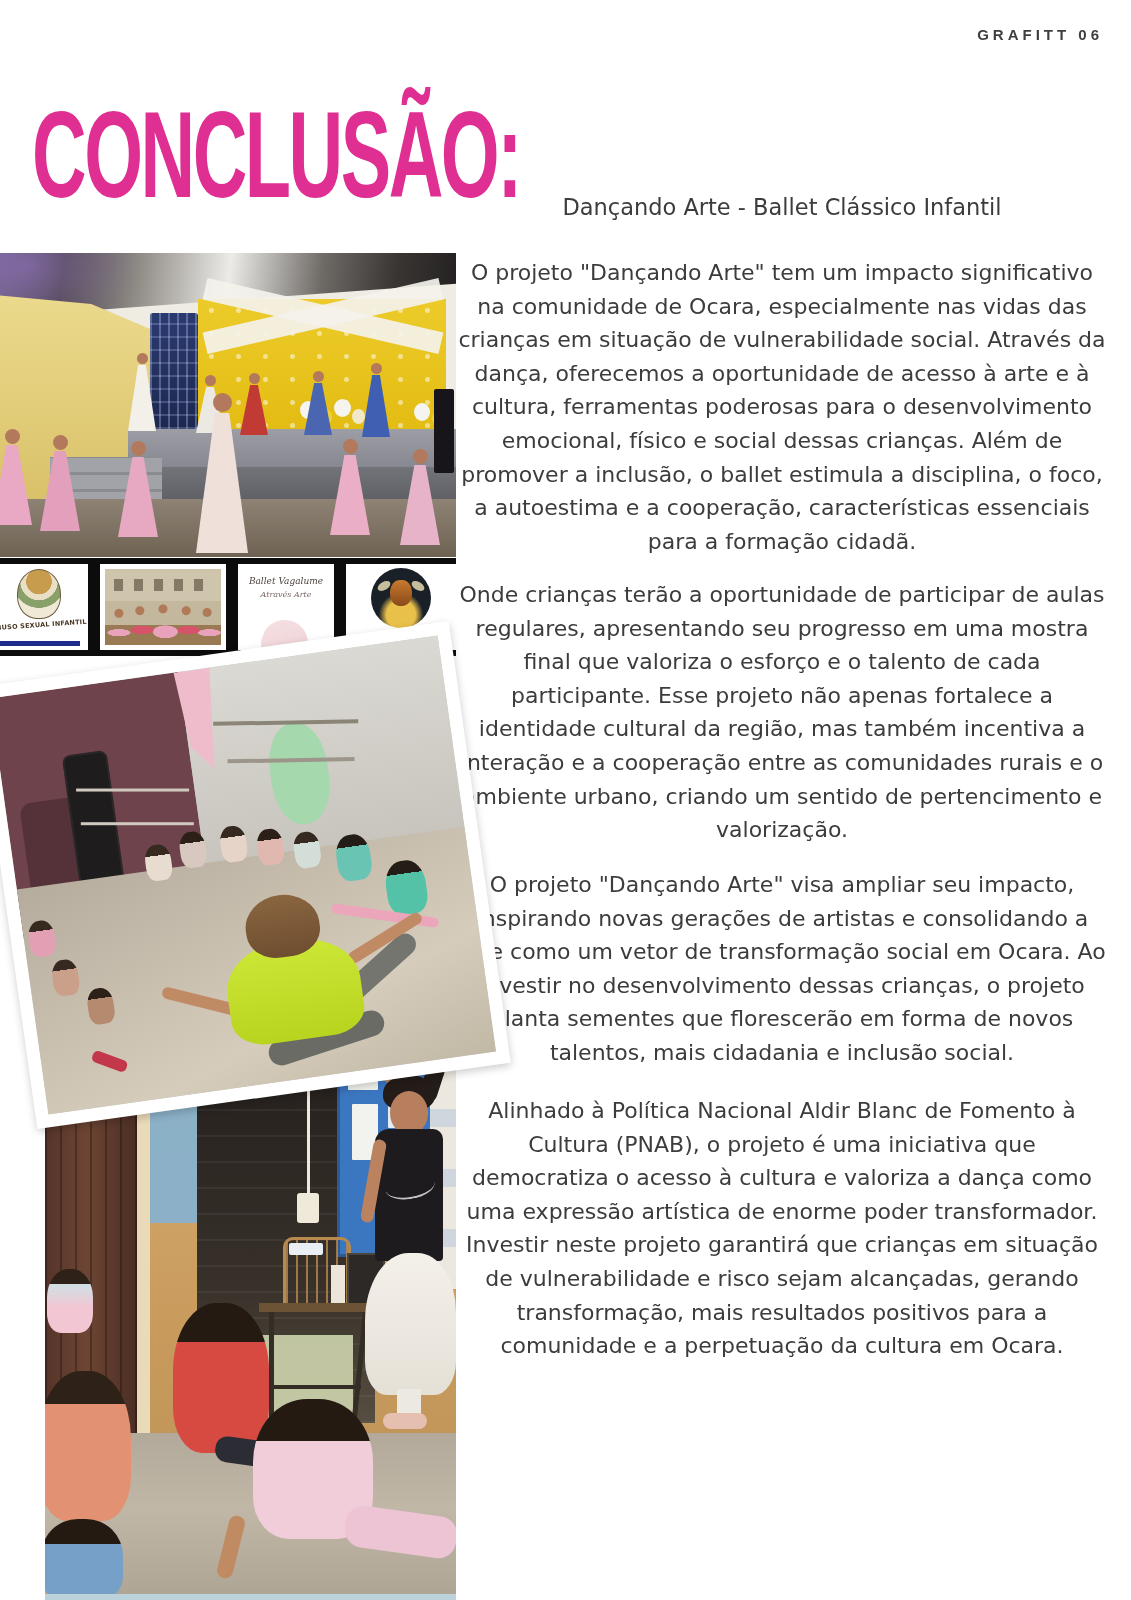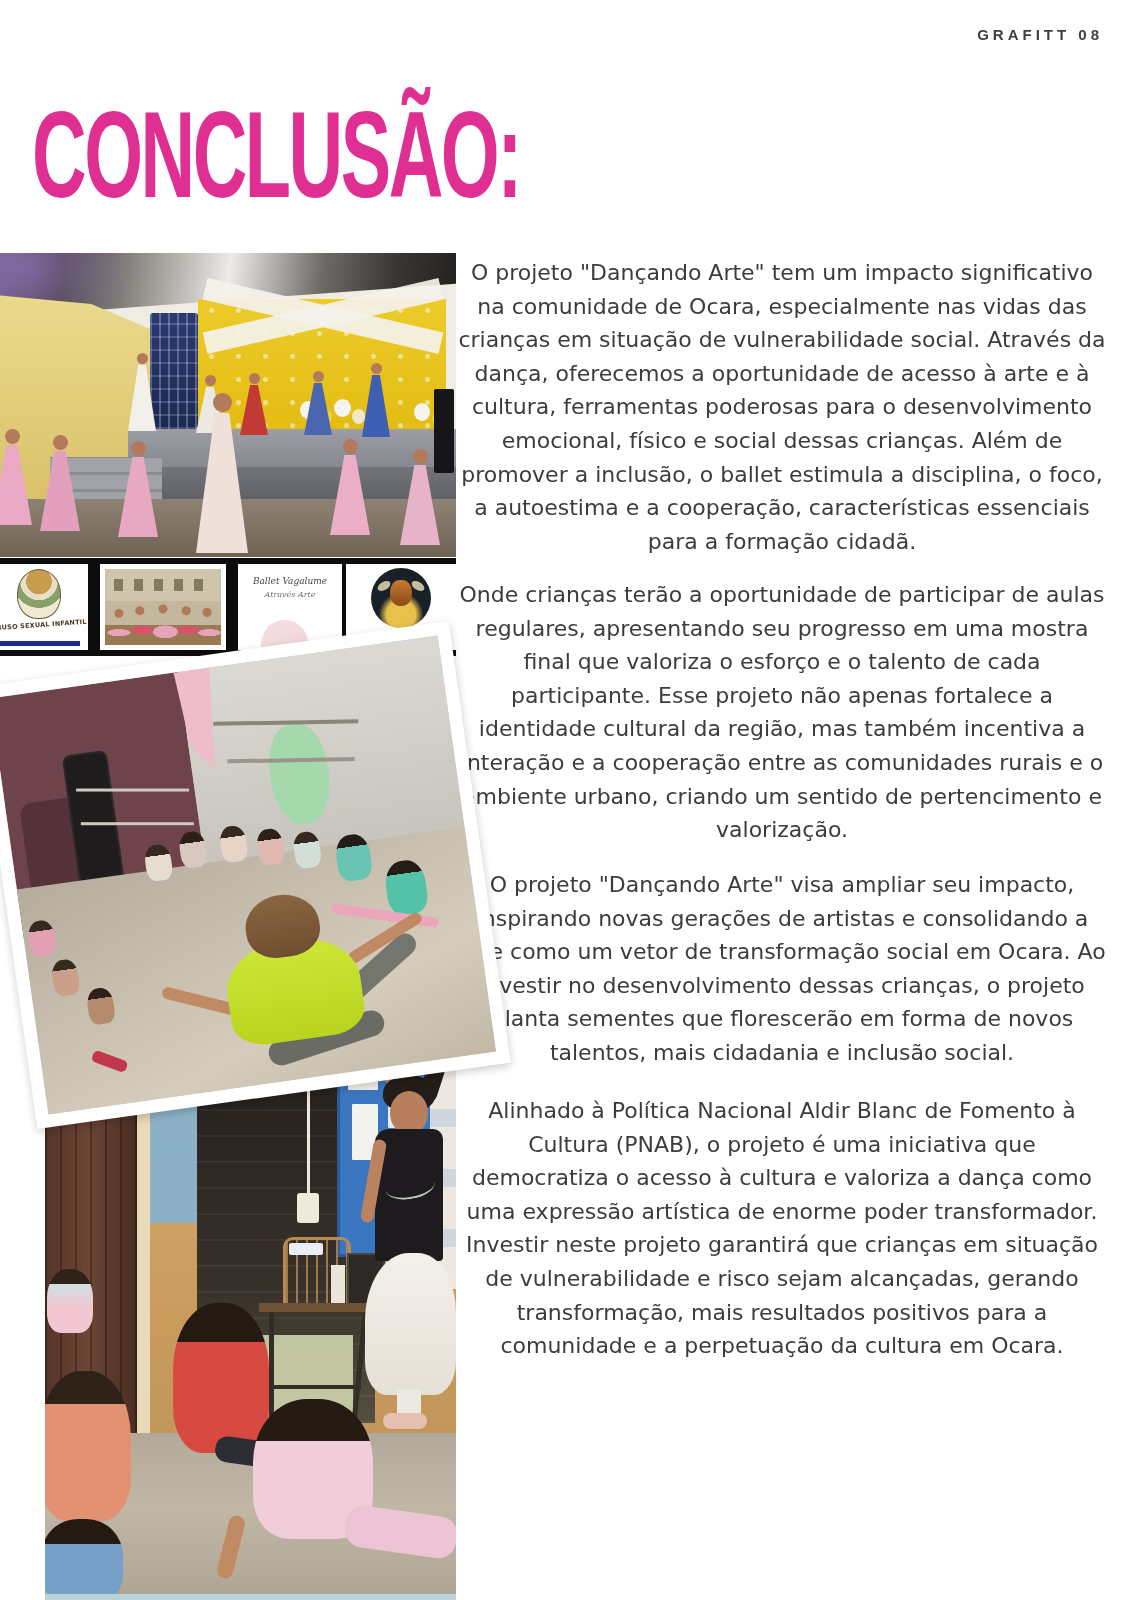--- a/index.html
+++ b/index.html
@@ -73,21 +73,21 @@
   .f1{left:-8px;top:176px}.f1 s{background:#e9a8c4}
   .f2{left:40px;top:182px}.f2 s{background:#e3a0bc}
   .f3{left:118px;top:188px}.f3 s{background:#e7a9c2}
   .f4{left:196px;top:140px}.f4 b{width:19px;height:19px}.f4 s{background:#efe0da;width:52px;height:140px}
   .f5{left:330px;top:186px}.f5 s{background:#eaaec6}
   .f6{left:400px;top:196px}.f6 s{background:#e7b3c8}
 
   
   .logo-strip{position:absolute;left:0;top:558px;width:456px;height:98px;background:#0d0c0c;z-index:1;}
   .lcard{position:absolute;top:6px;height:86px;background:#fff;overflow:hidden;}
-  .lc1{left:-10px;width:98px}.lc2{left:100px;width:126px}.lc3{left:238px;width:104px}.lc4{left:346px;width:110px}
+  .lc1{left:-10px;width:98px}.lc2{left:100px;width:126px}.lc3{left:238px;width:96px}.lc4{left:346px;width:110px}
   .lc1-head{width:42px;height:48px;margin:5px auto 0;border-radius:50% 50% 45% 45%;border:1px solid #6a5a3a;
         background:radial-gradient(circle at 50% 24%,#c79c4c 0 30%,#e9dec6 31% 44%,#89a06a 45% 62%,#efe9d6 63% 100%);}
   .lc1-txt{margin-top:2px;text-align:center;font-size:6.5px;font-weight:700;color:#4a3a26;
         transform:rotate(-4deg);letter-spacing:.2px;}
   .lc1-bar{position:absolute;left:8%;bottom:4px;width:84%;height:5px;background:#1d2b8c;}
   .lc2-photo{position:absolute;inset:5px;background:#cfc4ac;}
   .lc2-frames{position:absolute;left:8%;top:10px;width:84%;height:12px;
         background:repeating-linear-gradient(90deg,#837a66 0 9px,transparent 9px 20px);}
   .lc2-kids{position:absolute;left:0;bottom:0;width:100%;height:58%;
         background:
@@ -235,24 +235,25 @@
         background:#ecc4d4;transform:rotate(8deg);}
   .tk5a{position:absolute;left:178px;top:512px;width:16px;height:64px;border-radius:8px;background:#c08a62;
         transform:rotate(14deg);}
   .t-strip{position:absolute;left:0;bottom:0;right:0;height:6px;background:#bcd2da;}
 </style>
 </head>
 <body>
 
 <div class="page">
 
-  <div class="brand">GRAFITT 08</div>
+  <div class="brand">GRAFITT 06</div>
 
   <h1 class="title">CONCLUSÃO:</h1>
 
+  <div class="col subtitle" style="position:absolute;">Dançando Arte - Ballet Clássico Infantil</div>
   <p class="col para p1" style="position:absolute;margin:0;">O projeto "Dançando Arte" tem um impacto significativo na comunidade de Ocara, especialmente nas vidas das crianças em situação de vulnerabilidade social. Através da dança, oferecemos a oportunidade de acesso à arte e à cultura, ferramentas poderosas para o desenvolvimento emocional, físico e social dessas crianças. Além de promover a inclusão, o ballet estimula a disciplina, o foco, a autoestima e a cooperação, características essenciais para a formação cidadã.</p>
   <p class="col para p2" style="position:absolute;margin:0;">Onde crianças terão a oportunidade de participar de aulas regulares, apresentando seu progresso em uma mostra final que valoriza o esforço e o talento de cada participante. Esse projeto não apenas fortalece a identidade cultural da região, mas também incentiva a interação e a cooperação entre as comunidades rurais e o ambiente urbano, criando um sentido de pertencimento e valorização.</p>
   <p class="col para p3" style="position:absolute;margin:0;">O projeto "Dançando Arte" visa ampliar seu impacto, inspirando novas gerações de artistas e consolidando a arte como um vetor de transformação social em Ocara. Ao investir no desenvolvimento dessas crianças, o projeto planta sementes que florescerão em forma de novos talentos, mais cidadania e inclusão social.</p>
   <p class="col para p4" style="position:absolute;margin:0;">Alinhado à Política Nacional Aldir Blanc de Fomento à Cultura (PNAB), o projeto é uma iniciativa que democratiza o acesso à cultura e valoriza a dança como uma expressão artística de enorme poder transformador. Investir neste projeto garantirá que crianças em situação de vulnerabilidade e risco sejam alcançadas, gerando transformação, mais resultados positivos para a comunidade e a perpetuação da cultura em Ocara.</p>
 
   <div class="photo-stage" role="img" aria-label="Apresentação de ballet infantil em palco com painel amarelo e balões">
     <div class="s-roof"></div>
     <div class="s-glow"></div>
     <div class="s-wall-yellow"></div>
     <div class="s-window"></div>

